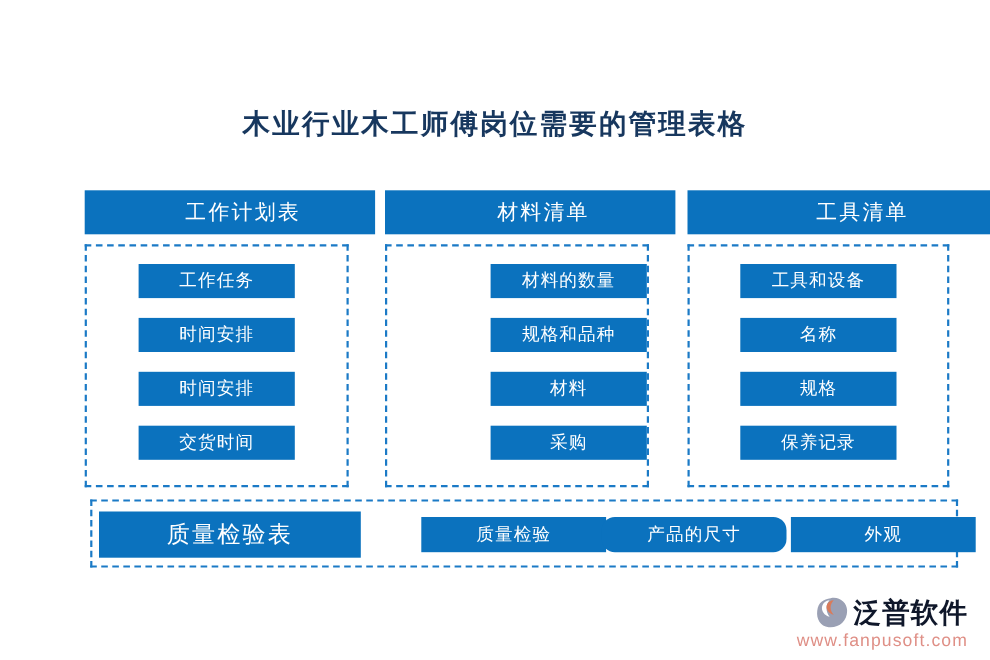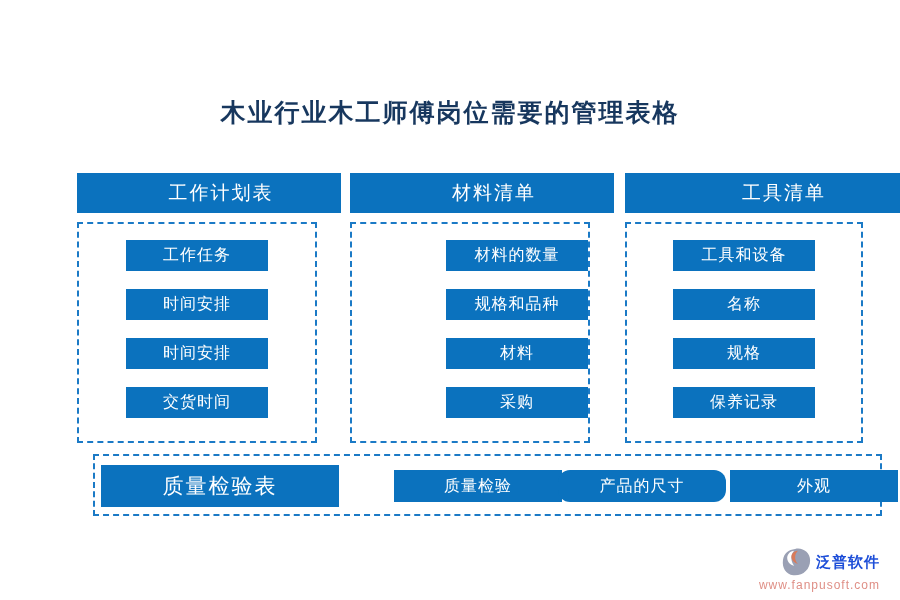--- a/index.html
+++ b/index.html
@@ -26,42 +26,42 @@
     top:222px; height:221px;
     display:flex; flex-direction:column; align-items:center;
     padding-top:16px; gap:18px;
   }
   .node-btn {
     width:142px; height:31px; flex:0 0 31px;
     background:#0b72be; color:#ffffff;
     display:flex; align-items:center; justify-content:center;
     font-size:16px; letter-spacing:1px; cursor:pointer;
   }
-  .bottom-box { left:93px; top:454px; width:789px; height:62px;font-family:Liberation Serif, serif; }
+  .bottom-box { left:82px; top:454px; width:789px; height:62px;font-family:Liberation Serif, serif; }
   .bottom-header {
     position:absolute; left:6px; top:9px; width:238px; height:42px;
     background:#0b72be; color:#ffffff;
     display:flex; align-items:center; justify-content:center;
     font-size:21px; letter-spacing:2px; cursor:pointer;
   }
   .bottom-item {
     position:absolute; top:14px; width:168px; height:32px;
     background:#0b72be; color:#ffffff;
     display:flex; align-items:center; justify-content:center;
     font-size:16px; letter-spacing:1px; cursor:pointer;
   }
   .footer-brand {
     position:absolute; right:20px; bottom:8px;
     display:flex; flex-direction:column; align-items:flex-end;
   }
   .brand-row { display:flex; align-items:center; gap:4px; }
   .brand-name {
-    font-size:15px; font-weight:700; color:#1d4ed8; letter-spacing:1px;
+    font-size:25px; font-weight:700; color:#0f172a; letter-spacing:1px;
   }
-  .brand-url { font-size:12px; color:#df8f86; margin-top:1px; letter-spacing:1px; }
+  .brand-url { font-size:16px; color:#df8f86; margin-top:1px; letter-spacing:1px; }
 </style>
 </head>
 <body>
 
 <div class="canvas">
 
   <div class="page-title">木业行业木工师傅岗位需要的管理表格</div>
 
   <div class="col-header" style="left:77px; width:240px;">工作计划表</div>
   <div class="dash-box col-box" style="left:77px; width:240px;">

